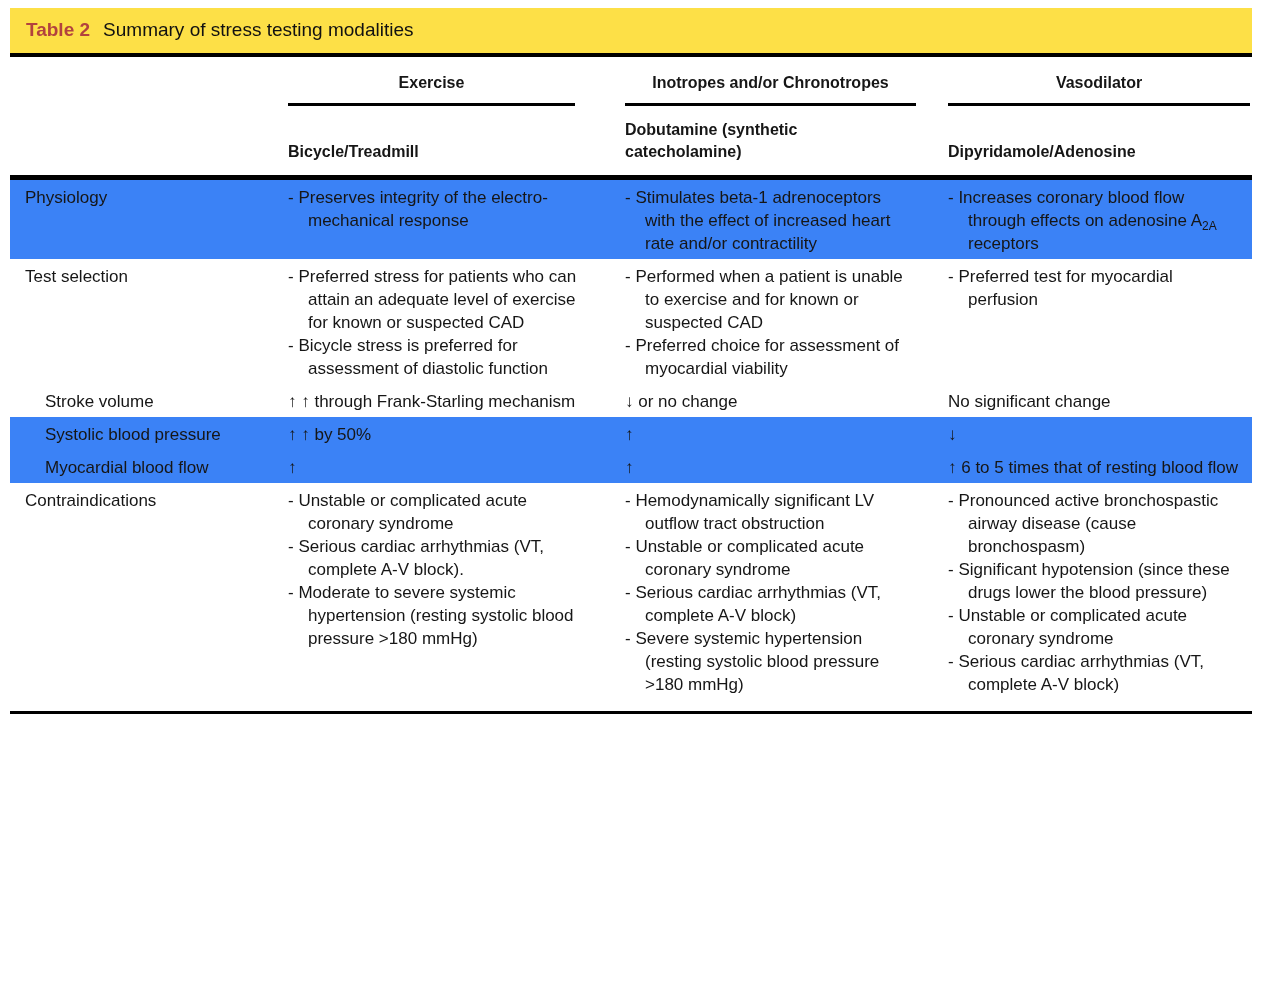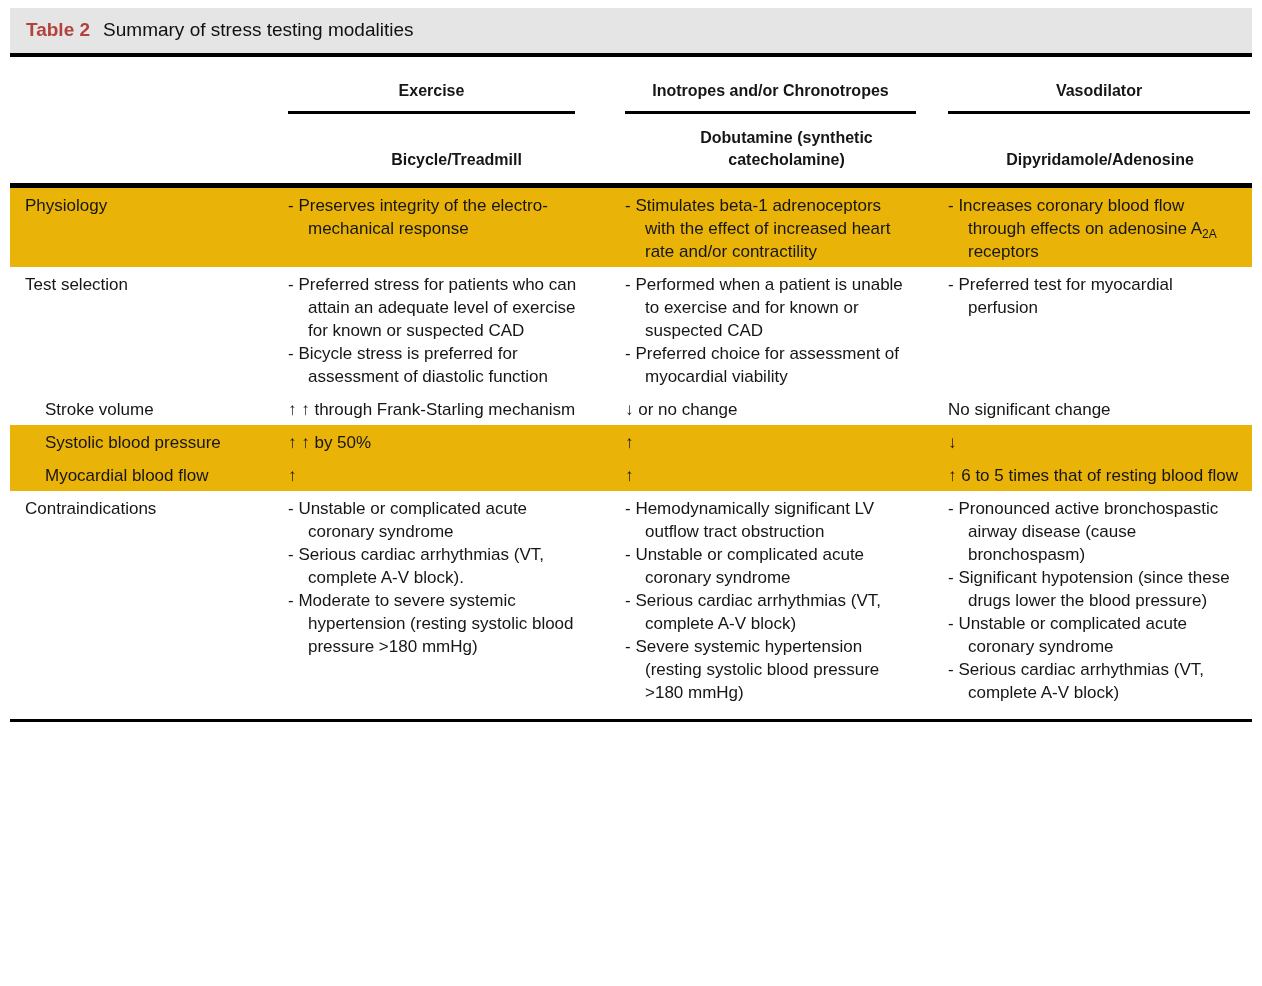--- a/index.html
+++ b/index.html
@@ -11,21 +11,21 @@
     overflow: hidden;
     font-family: "Liberation Sans", "DejaVu Sans", sans-serif;
     color: #161616;
   }
   .page {
     width: 1242px;
     margin: 8px auto 0 10px;
   }
   
   .title-bar {
-    background: #e5e5e5;
+    background: #fde047;
     padding: 9px 14px 10px 16px;
     font-size: 19px;
     line-height: 26px;
   }
   .title-label { color: #b2423e; font-weight: bold; }
   .title-text  { margin-left: 13px; color: #111; }
   .rule-thick { height: 4px; background: #000; }
   .rule-bottom { height: 3px; background: #000; }
 
   
@@ -35,50 +35,49 @@
     width: 100%;
     font-size: 17px;
     line-height: 23px;
   }
   col.c1 { width: 278px; }
   col.c2 { width: 337px; }
   col.c3 { width: 323px; }
   col.c4 { width: 304px; }
 
   thead td { padding: 0; }
-  tr.group-row td { padding-top: 22px; }
+  tr.group-row td { padding-top: 14px; }
   .group-head {
     font-weight: bold;
     font-size: 16px;
     text-align: center;
     border-bottom: 3px solid #000;
     padding-bottom: 9px;
   }
   .gh-1 { margin-right: 50px; }
   .gh-2 { margin-right: 32px; }
   .gh-3 { margin-right: 2px; }
 
   tr.sub-row td {
     vertical-align: bottom;
-    text-align: center;
     font-weight: bold;
     font-size: 16px;
     padding: 13px 0 12px 0;
     border-bottom: 5px solid #000;
   }
   .sub-head-inner { display: inline-block; max-width: 248px; line-height: 22px; }
 
   tbody td {
     vertical-align: top;
     padding: 6px 0 4px 0;
   }
   tbody td.cell-2 { padding-right: 30px; }
   tbody td.cell-3 { padding-right: 40px; }
   tbody td.cell-4 { padding-right: 6px; }
-  tr.shaded td { background: #eab308; }
+  tr.shaded td { background: #3b82f6; }
 
   td.row-label { padding-left: 15px; }
   td.row-label.indent { padding-left: 35px; }
 
   .cell-item {
     margin: 0;
     padding-left: 20px;
     text-indent: -20px;
   }
   sub { font-size: 12px; line-height: 0; }

